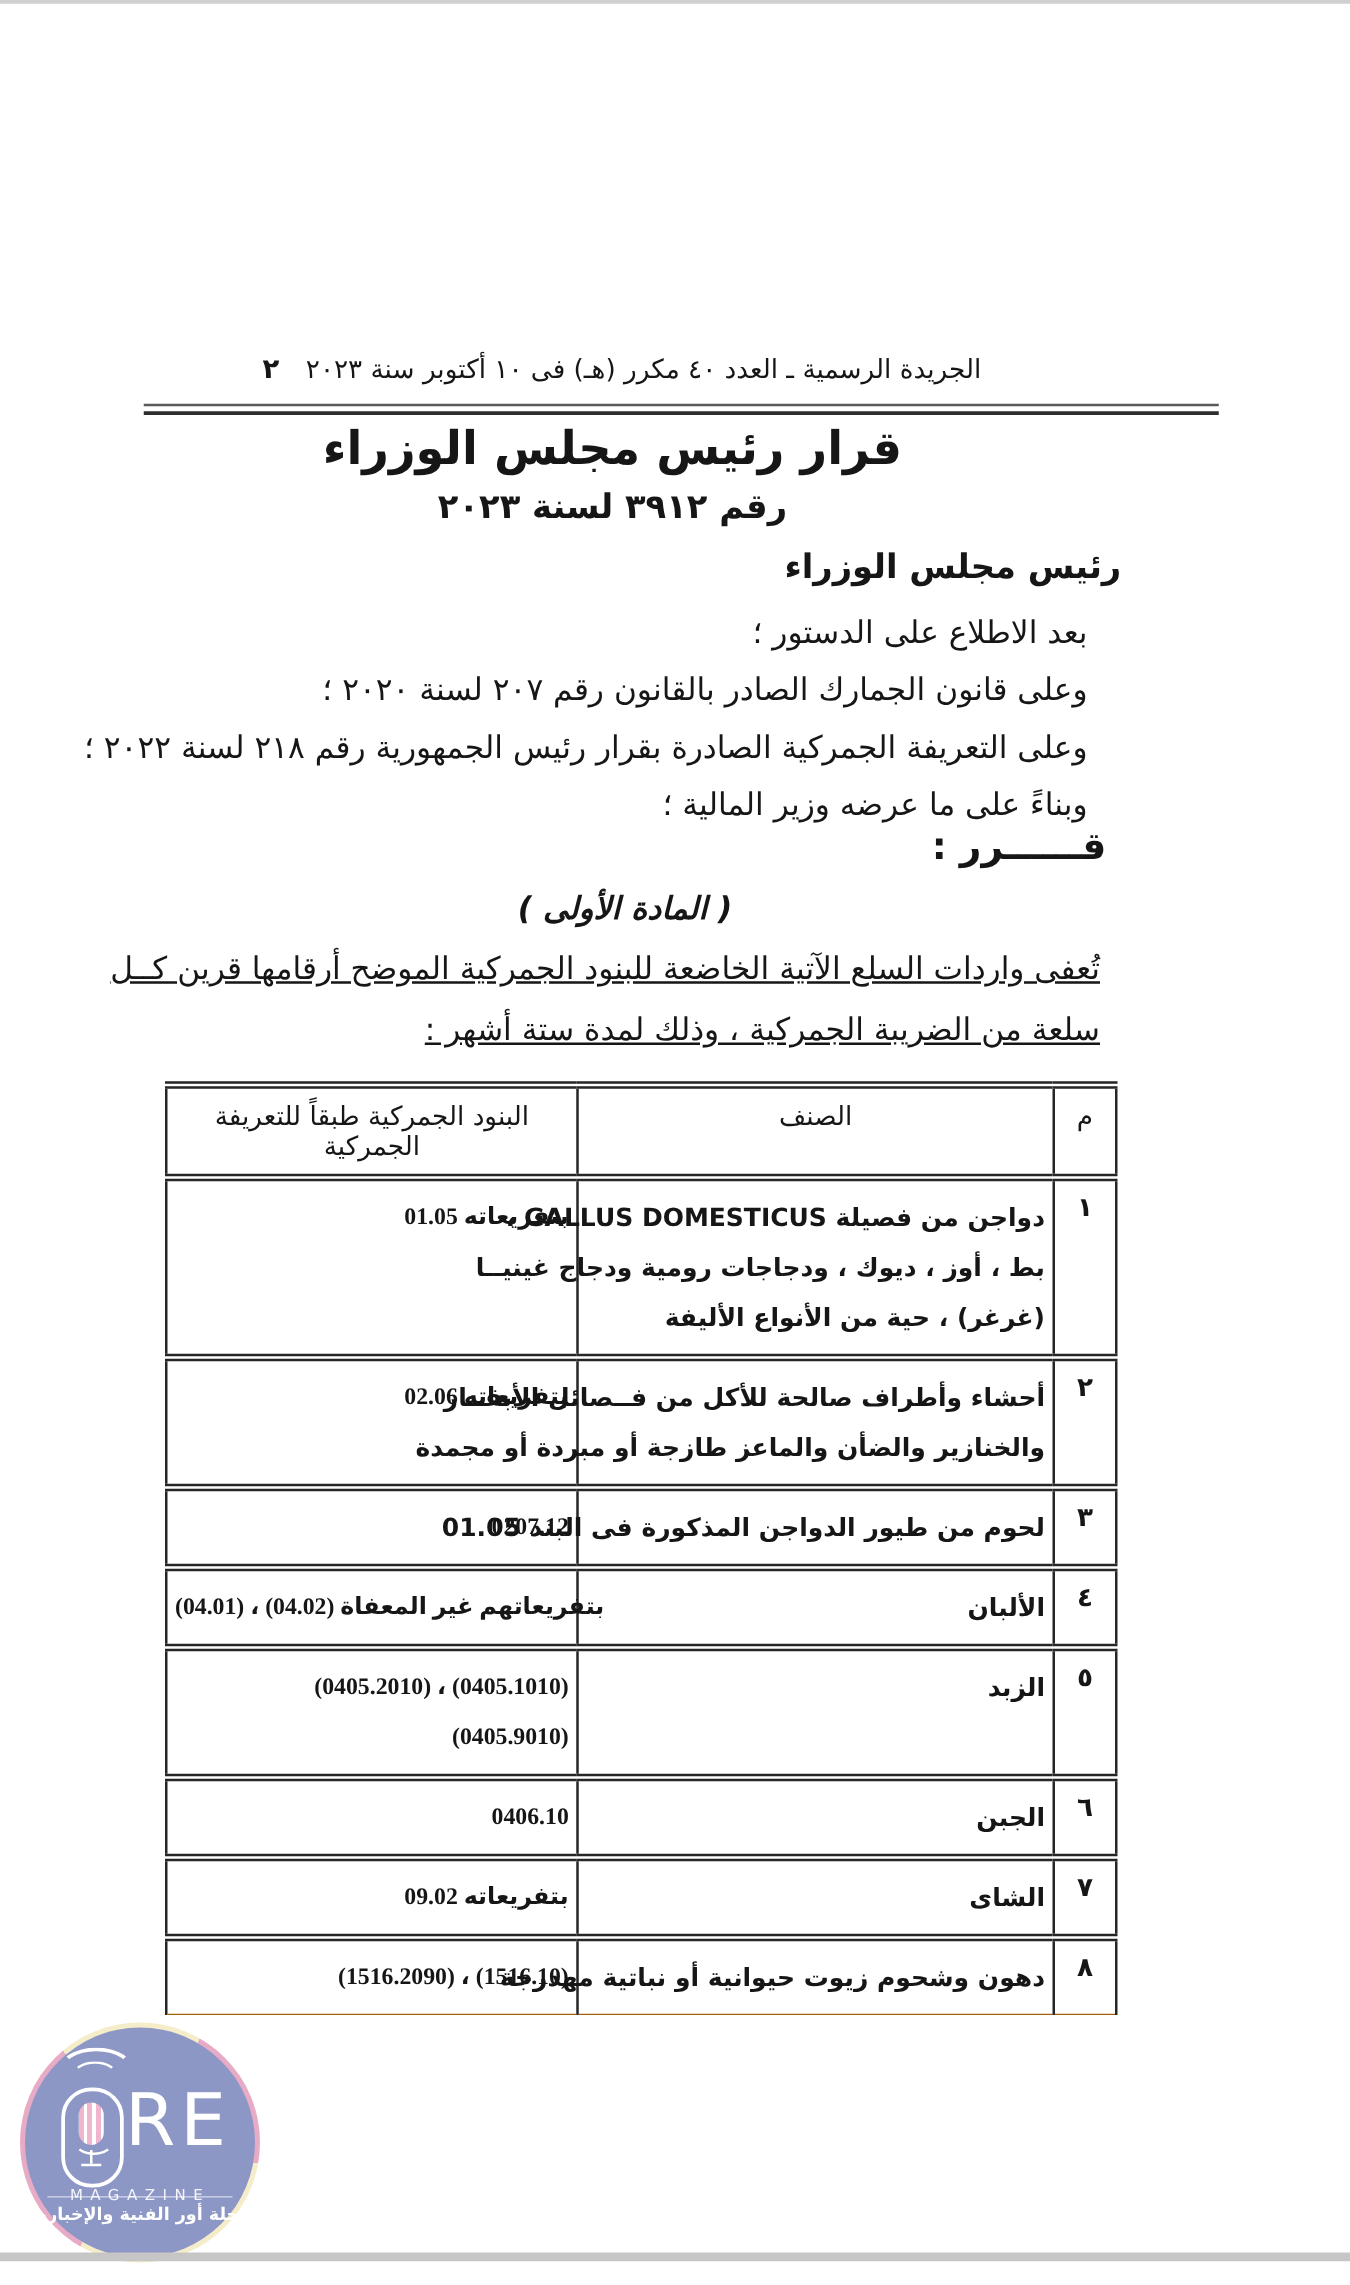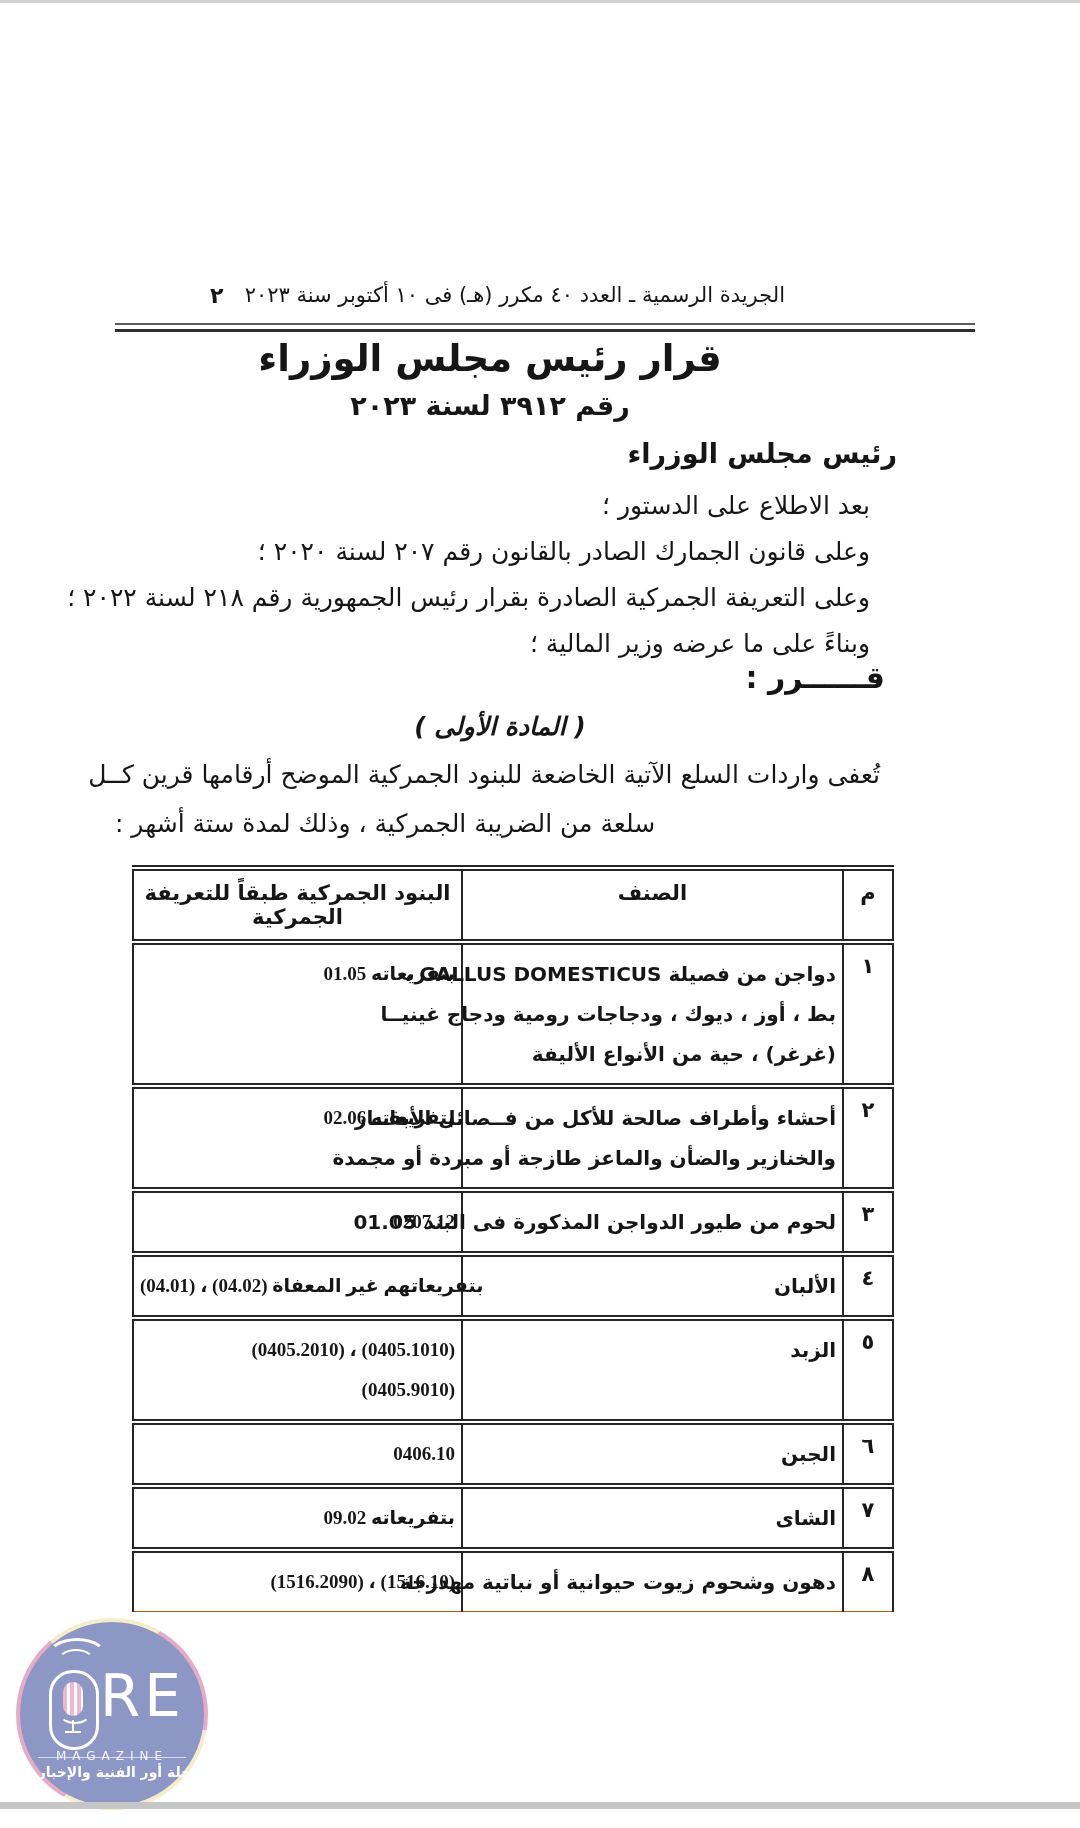--- a/index.html
+++ b/index.html
@@ -27,32 +27,32 @@
 
   
   .preamble{position:absolute;left:115px;top:483px;width:860px;box-sizing:border-box;
     direction:rtl;text-align:right;font-size:25px;}
   .preamble .line{line-height:46px;padding-right:105px;white-space:nowrap;}
   .decided{position:absolute;left:115px;top:660px;width:860px;padding-right:90px;box-sizing:border-box;
     font-size:30px;font-weight:900;direction:rtl;}
   .article-head{position:absolute;left:115px;top:712px;width:860px;padding-right:90px;box-sizing:border-box;
     text-align:center;font-size:25px;font-weight:900;direction:rtl;font-style:italic;}
   .article-text{position:absolute;left:115px;top:750px;width:860px;box-sizing:border-box;
-    direction:rtl;text-align:left;font-size:25px;}
+    direction:rtl;text-align:right;font-size:25px;text-decoration:underline;}
   .article-text .line{line-height:49px;padding-right:95px;white-space:nowrap;}
 
   
   .tbl-wrap{position:absolute;left:132px;top:865px;width:760px;}
   table.decree{border-collapse:collapse;width:760px;direction:rtl;table-layout:fixed;}
   table.decree col.c-idx{width:50px;}
   table.decree col.c-item{width:381px;}
   table.decree col.c-tariff{width:329px;}
   table.decree th,table.decree td{border:2px solid #262626;vertical-align:top;padding:9px 6px;}
   table.decree thead th{border-top:6px double #262626;border-bottom:6px double #262626;
-    font-size:21px;font-weight:bold;text-align:center;padding:10px 4px;}
+    font-size:21px;font-weight:normal;text-align:center;padding:10px 4px;}
   table.decree tbody td{border-top:6px double #262626;}
   table.decree tbody tr:last-child td{border-bottom:1px solid #a16207;}
   td.idx{text-align:center;font-size:21px;font-weight:bold;padding-top:13px;}
   td.item{padding-right:14px;padding-left:6px;}
   td.item .iline{direction:rtl;text-align:right;font-size:20px;font-weight:bold;line-height:40px;white-space:nowrap;}
   td.tariff{padding-left:10px;padding-right:24px;}
   td.tariff .tline{direction:ltr;text-align:right;font-size:19px;font-weight:bold;line-height:40px;white-space:nowrap;
     font-family:"Liberation Serif","DejaVu Sans",serif;}
 
   

